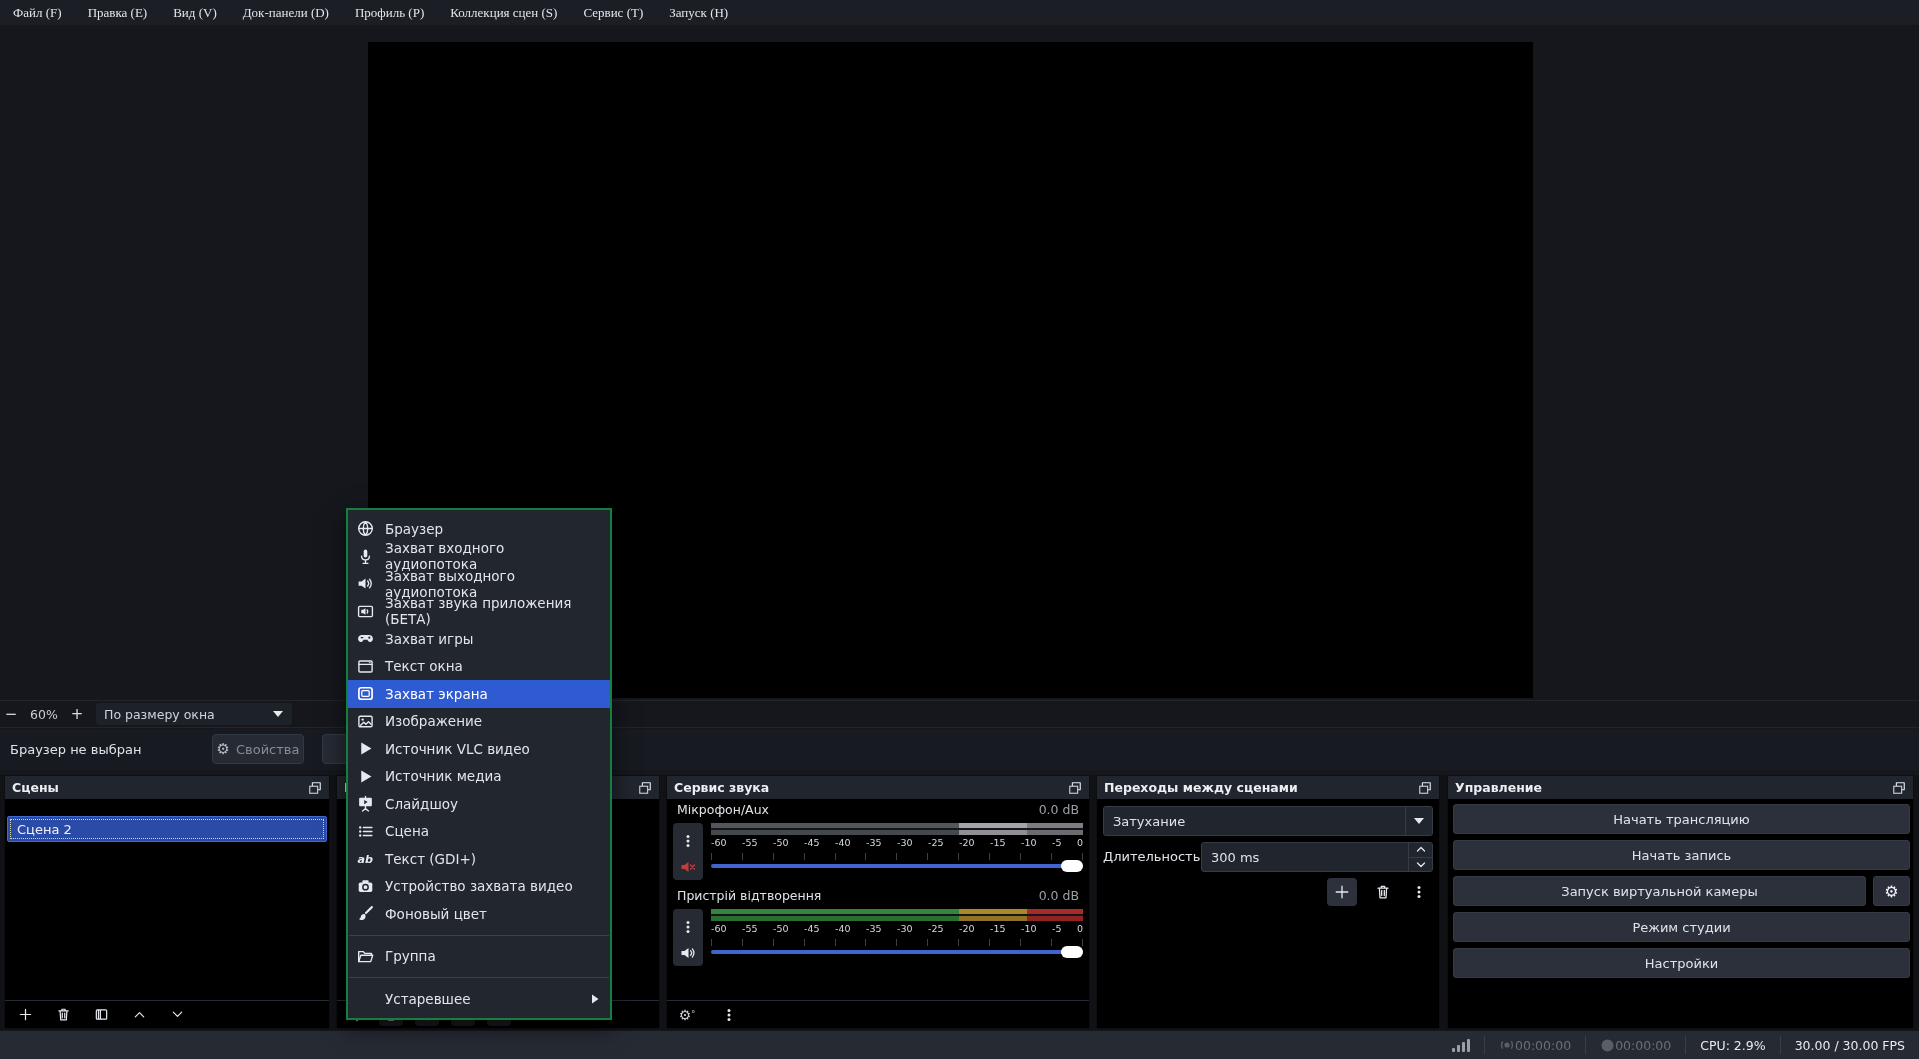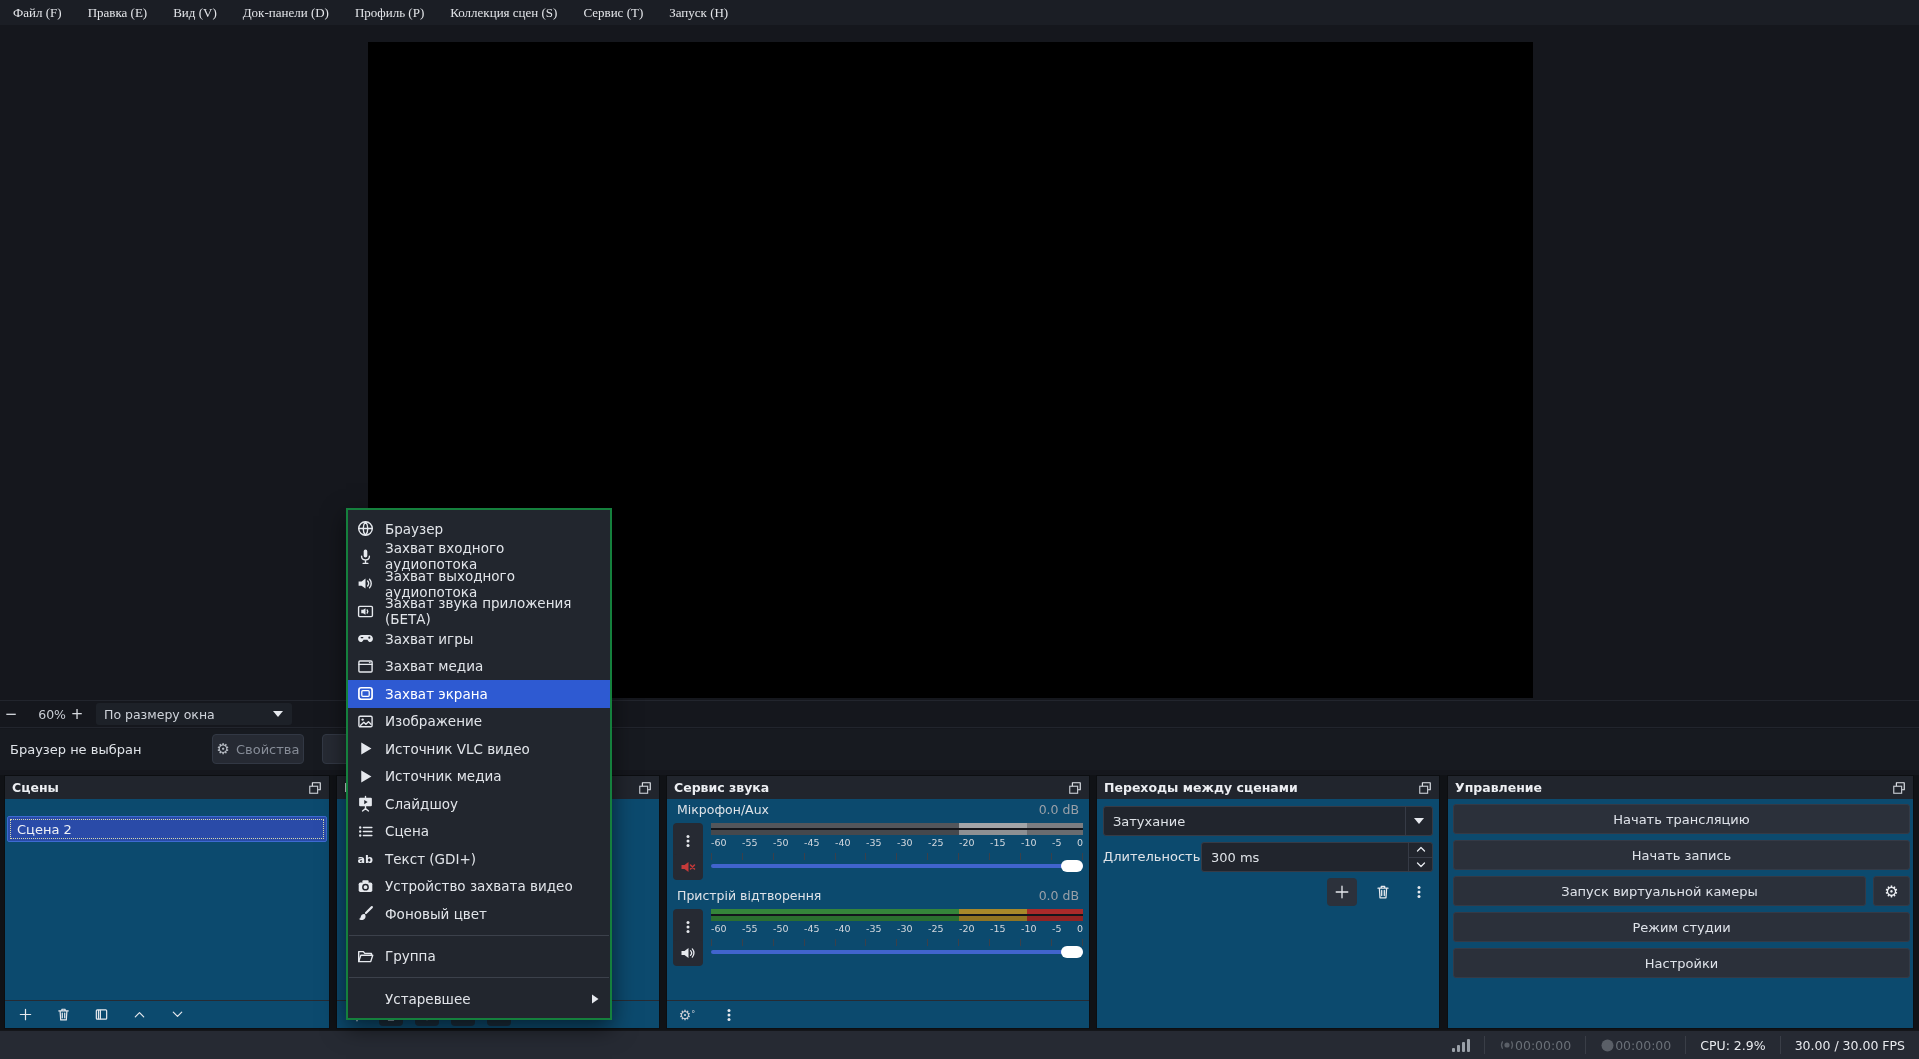--- a/index.html
+++ b/index.html
@@ -13,38 +13,38 @@
   .menubar .mitem { padding:0 13px; height:25px; display:flex; align-items:center; cursor:default; }
 
   
   .canvas { position:absolute; left:368px; top:42px; width:1165px; height:656px; background:#000; }
 
   
   .zoomrow { position:absolute; left:0; top:700px; width:1919px; height:28px; background:#15171d;
              border-top:1px solid #22252d; border-bottom:1px solid #22252d;
              display:flex; align-items:center; color:#c9cdd4; font-size:12.5px; }
   .zbtn { width:22px; text-align:center; color:#d7dae0; font-size:15px; }
-  .zoomlevel { width:44px; text-align:right; }
+  .zoomlevel { width:44px; text-align:center; }
   .fitdd { margin-left:8px; width:196px; height:22px; background:#1d2128; border-radius:3px;
            display:flex; align-items:center; padding:0 8px; color:#cfd3da; }
   .fitdd svg { margin-left:auto; }
 
   
   .sourcerow { position:absolute; left:0; top:729px; width:1919px; height:41px; background:#171a20;
                display:flex; align-items:center; }
   .src-status { margin-left:10px; font-size:13px; color:#dfe3e8; }
   .btn { background:#262a33; border:1px solid #323844; border-radius:4px; color:#dfe3e8;
          font-size:13px; display:flex; align-items:center; justify-content:center; }
   .props-btn { position:absolute; left:212px; top:5px; width:92px; height:30px; gap:6px; color:#868c97; }
   .props-btn .gear { color:#b7bcc4; font-size:15px; }
   .filters-btn { position:absolute; left:322px; top:5px; width:110px; height:30px; }
 
   
   .docks { position:absolute; left:0; top:775px; width:1919px; height:255px; background:#101216; }
-  .panel { position:absolute; top:0; height:254px; background:#0c4a6e; border:1px solid #0c0e11; }
+  .panel { position:absolute; top:0; height:254px; background:#000000; border:1px solid #0c0e11; }
   .phead { height:23px; background:#21252d; display:flex; align-items:center; padding:0 7px;
            font-size:12.5px; font-weight:bold; color:#eceef2; }
   .phead .popout { margin-left:auto; }
   .p-scenes { left:4px;    width:326px; }
   .p-sources{ left:336px;  width:324px; }
   .p-mixer  { left:666px;  width:424px; }
   .p-trans  { left:1096px; width:344px; }
   .p-ctrl   { left:1447px; width:467px; }
 
   .ptoolbar { position:absolute; left:0; bottom:0; width:100%; height:28px; border-top:1px solid #272b33;
@@ -113,21 +113,21 @@
   .seg { display:flex; align-items:center; gap:0; padding:0 14px; height:18px; border-left:1px solid #3a3e47; }
   .seg:first-child { border-left:none; }
   .seg .dimtxt { color:#6a7078; }
   .bars { display:flex; align-items:flex-end; gap:2px; height:14px; }
   .bars i { width:3px; background:#9aa0a8; border-radius:1px; }
 
   
   .ctxmenu { position:absolute; left:346px; top:508px; width:266px; background:#22262e;
              border:2px solid #15803d; box-shadow:0 8px 22px rgba(0,0,0,.55); z-index:100; padding:5px 0; }
   .ci { height:27.5px; display:flex; align-items:center; padding:0 10px 0 9px; font-size:13.5px; color:#e2e5ea; }
-  .ci .ic { width:17px; height:17px; margin-right:11px; display:flex; align-items:center; justify-content:center; }
+  .ci .ic { width:17px; height:17px; margin-right:11px; display:flex; align-items:center; justify-content:center;font-style:italic; }
   .ci.hl { background:#2e5ad2; color:#ffffff; }
   .ci .sub { margin-left:auto; }
   .csep { height:1px; background:#3c414b; margin:7px 1px; }
   .ci .noicon { width:28px; }
 
   svg { display:block; }
   .s-ic  { stroke:#e6e9ee; fill:none; stroke-width:1.3; stroke-linecap:round; stroke-linejoin:round; }
   .f-ic  { fill:#e6e9ee; stroke:none; }
 </style>
 </head>
@@ -524,21 +524,21 @@
     </div>
 
     <div class="ci">
       <span class="ic">
         <svg width="17" height="17" viewBox="0 0 16 16">
             <rect class="s-ic" x="1.8" y="2.8" width="12.4" height="10.4" rx="1"></rect>
             <line class="s-ic" x1="1.8" y1="6" x2="14.2" y2="6"></line>
             <rect class="f-ic" x="11.2" y="3.9" width="1.6" height="1"></rect>
           </svg>
       </span>
-      <span>Захват медиа</span>
+      <span>Текст окна</span>
     </div>
 
     <div class="ci hl">
       <span class="ic">
         <svg width="17" height="17" viewBox="0 0 16 16">
             <rect x="1.8" y="2.6" width="12.4" height="10.8" rx="2.2" stroke="#ffffff" stroke-width="1.6" fill="none"></rect>
             <rect x="4.5" y="5.3" width="7" height="5.4" rx="1" stroke="#ffffff" stroke-width="1.2" fill="none"></rect>
           </svg>
       </span>
       <span>Захват экрана</span>

